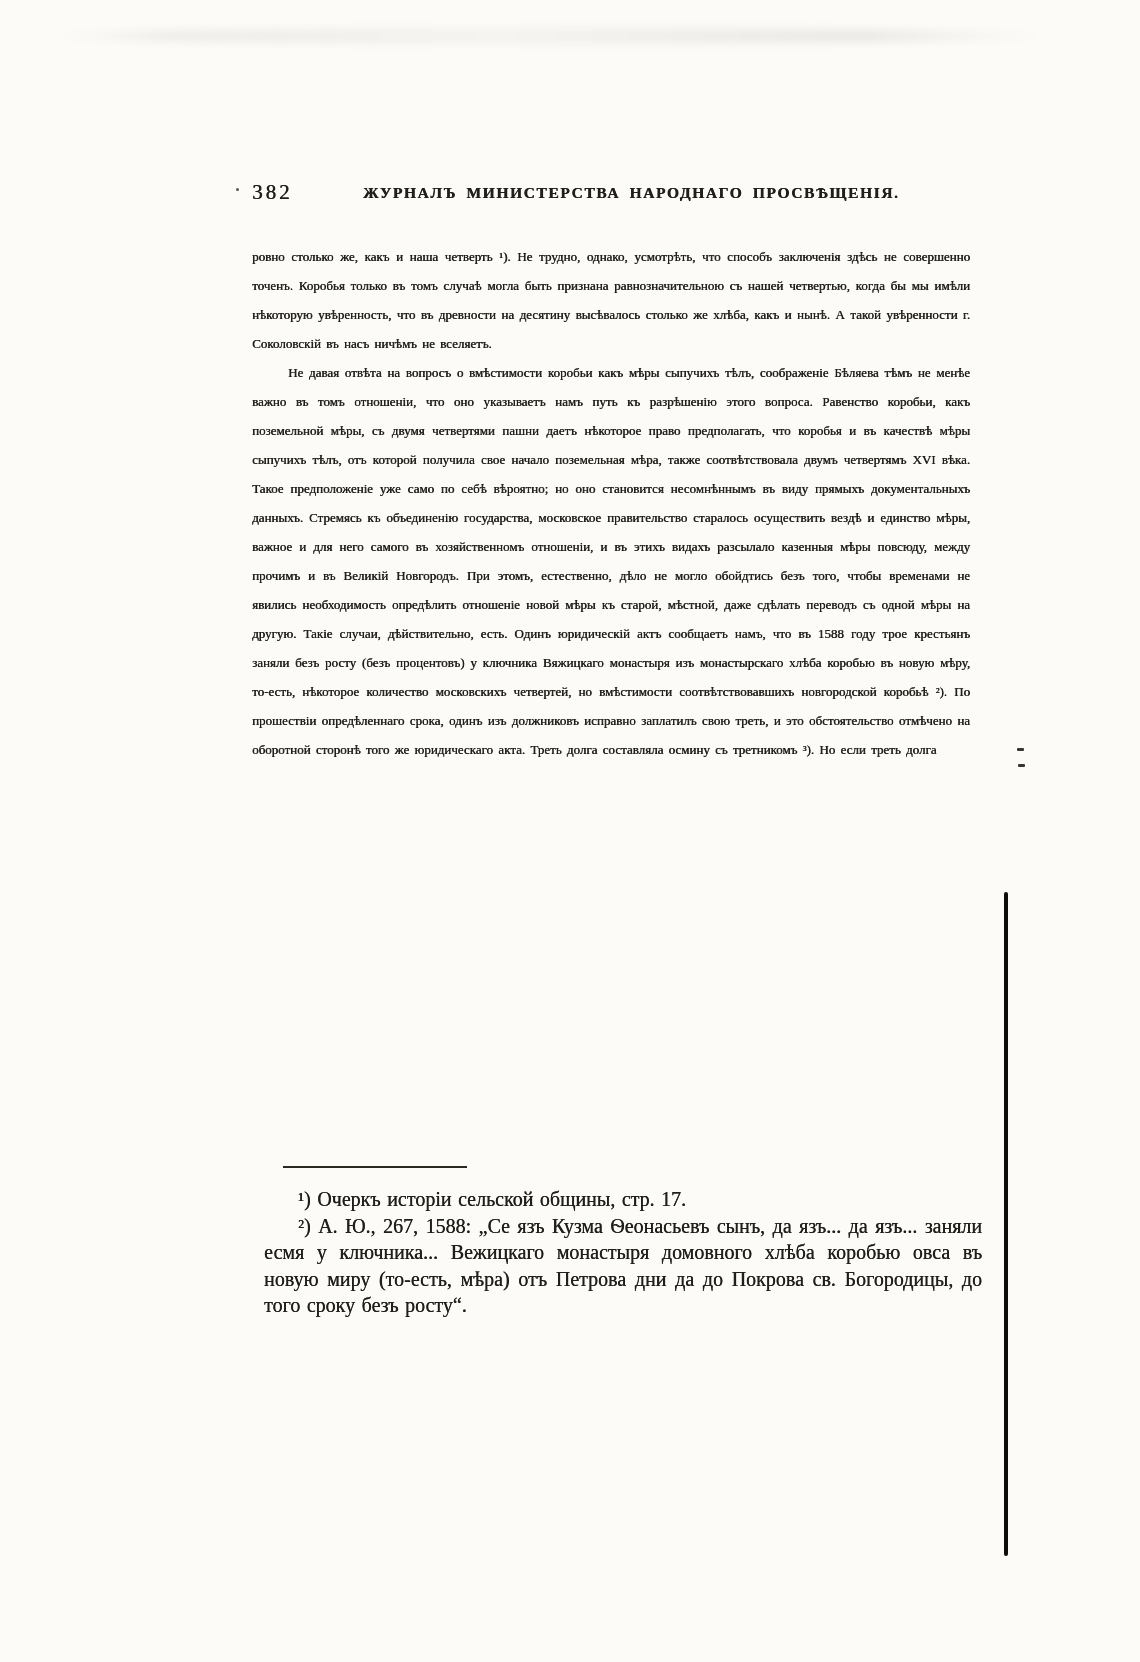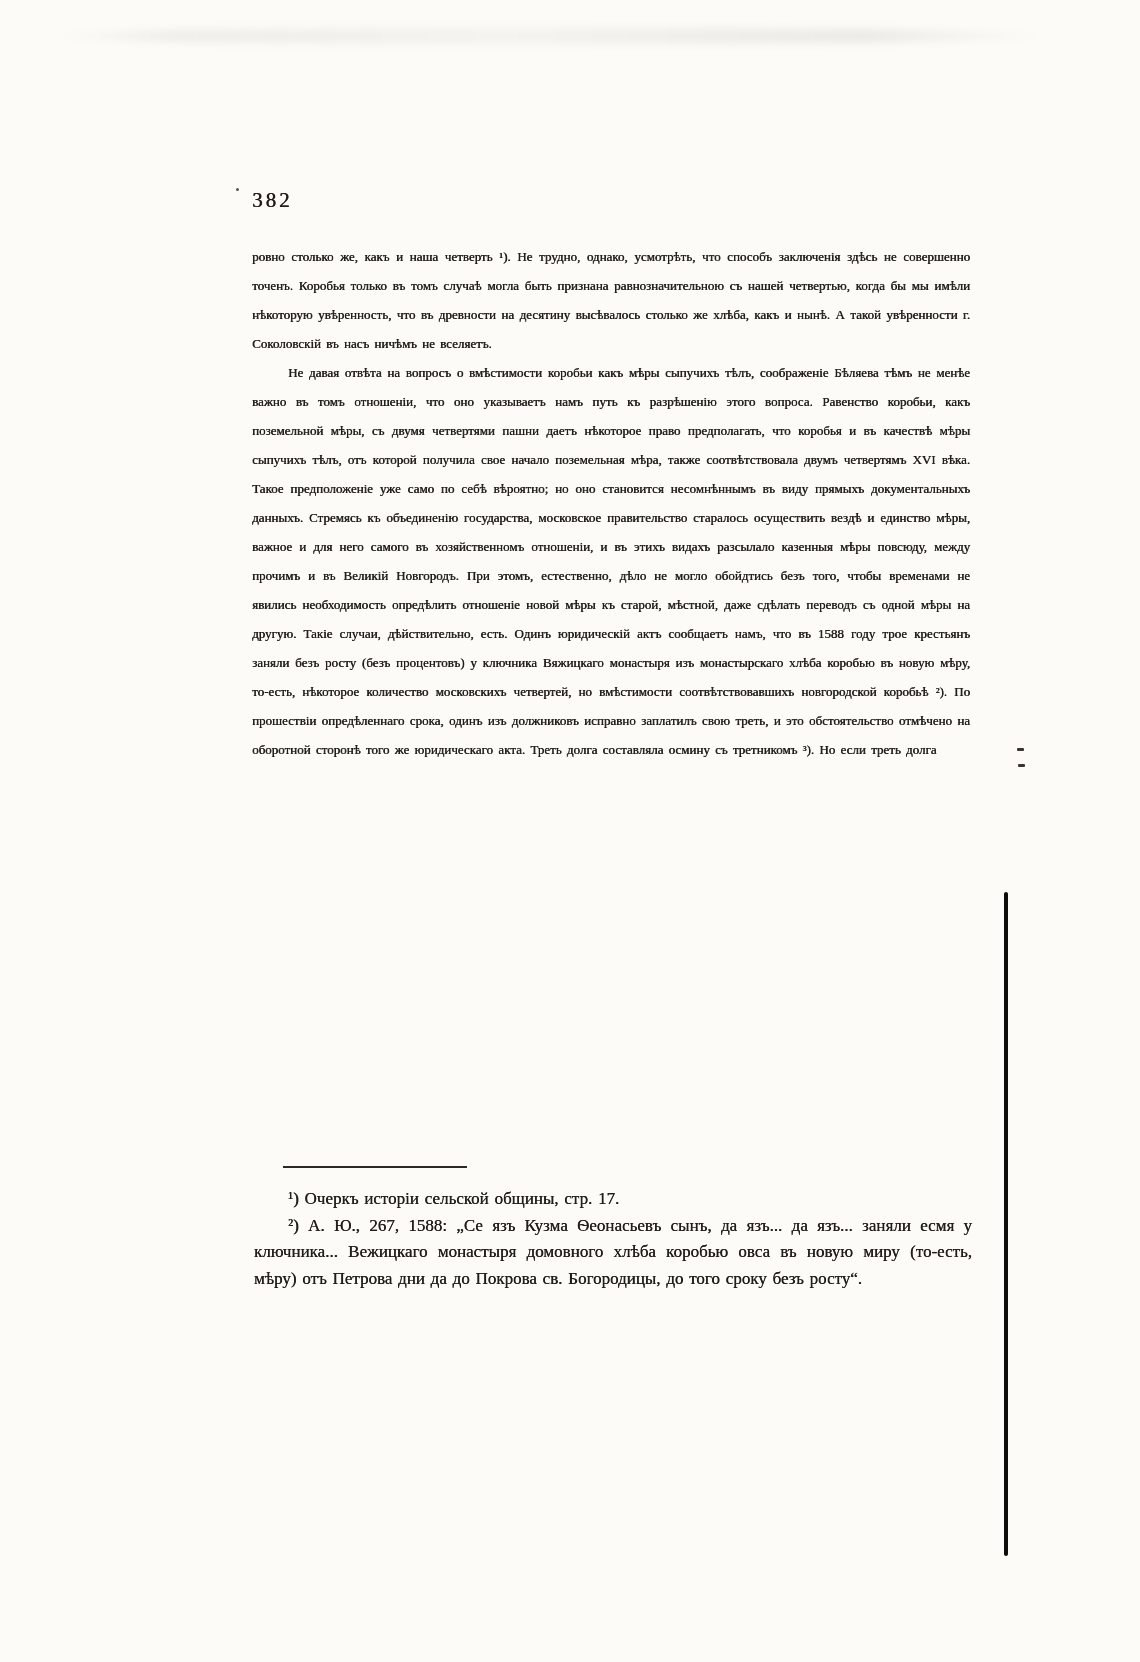--- a/index.html
+++ b/index.html
@@ -27,21 +27,21 @@
   }
   .speck {
     position: absolute;
     left: 236px; top: 188px;
     width: 3px; height: 3px;
     background: #555;
     border-radius: 50%;
   }
   .header {
     position: absolute;
-    top: 188px; left: 252px;
+    top: 180px; left: 252px;
     width: 718px;
     display: flex;
     align-items: center;
     text-shadow: 0.4px 0 0 currentColor;
   }
   .pagenum {
     font-size: 21px;
     letter-spacing: 3px;
   }
   .running-title {
@@ -65,23 +65,23 @@
   .body-text p { text-indent: 36px; }
   .body-text p.noindent { text-indent: 0; }
   .footnote-rule {
     position: absolute;
     top: 1166px; left: 283px;
     width: 184px; height: 2px;
     background: #2c2822;
   }
   .footnotes {
     position: absolute;
-    top: 1186px; left: 254px;
+    top: 1186px; left: 264px;
     width: 718px;
-    font-size: 17px;
+    font-size: 20px;
     line-height: 26.5px;
     text-align: justify;
     word-spacing: 1.5px;
     text-shadow: 0.3px 0 0 currentColor;
   }
   .footnotes p { text-indent: 34px; }
   
   .edge-line {
     position: absolute;
     left: 1004px; top: 892px;
@@ -100,31 +100,32 @@
 </head>
 <body>
 
 <div class="page">
 
   <div class="top-smudge"></div>
   <div class="speck"></div>
 
   <div class="header">
     <span class="pagenum">382</span>
+    <span class="running-title">ЖУРНАЛЪ МИНИСТЕРСТВА НАРОДНАГО ПРОСВѢЩЕНІЯ.</span>
   </div>
 
   <div class="body-text">
     <p class="noindent">ровно столько же, какъ и наша четверть ¹). Не трудно, однако, усмотрѣть, что способъ заключенія здѣсь не совершенно точенъ. Коробья только въ томъ случаѣ могла быть признана равнозначительною съ нашей четвертью, когда бы мы имѣли нѣкоторую увѣренность, что въ древности на десятину высѣвалось столько же хлѣба, какъ и нынѣ. А такой увѣренности г. Соколовскій въ насъ ничѣмъ не вселяетъ.</p>
     <p>Не давая отвѣта на вопросъ о вмѣстимости коробьи какъ мѣры сыпучихъ тѣлъ, соображеніе Бѣляева тѣмъ не менѣе важно въ томъ отношеніи, что оно указываетъ намъ путь къ разрѣшенію этого вопроса. Равенство коробьи, какъ поземельной мѣры, съ двумя четвертями пашни даетъ нѣкоторое право предполагать, что коробья и въ качествѣ мѣры сыпучихъ тѣлъ, отъ которой получила свое начало поземельная мѣра, также соотвѣтствовала двумъ четвертямъ XVI вѣка. Такое предположеніе уже само по себѣ вѣроятно; но оно становится несомнѣннымъ въ виду прямыхъ документальныхъ данныхъ. Стремясь къ объединенію государства, московское правительство старалось осуществить вездѣ и единство мѣры, важное и для него самого въ хозяйственномъ отношеніи, и въ этихъ видахъ разсылало казенныя мѣры повсюду, между прочимъ и въ Великій Новгородъ. При этомъ, естественно, дѣло не могло обойдтись безъ того, чтобы временами не явились необходимость опредѣлить отношеніе новой мѣры къ старой, мѣстной, даже сдѣлать переводъ съ одной мѣры на другую. Такіе случаи, дѣйствительно, есть. Одинъ юридическій актъ сообщаетъ намъ, что въ 1588 году трое крестьянъ заняли безъ росту (безъ процентовъ) у ключника Вяжицкаго монастыря изъ монастырскаго хлѣба коробью въ новую мѣру, то-есть, нѣкоторое количество московскихъ четвертей, но вмѣстимости соотвѣтствовавшихъ новгородской коробьѣ ²). По прошествіи опредѣленнаго срока, одинъ изъ должниковъ исправно заплатилъ свою треть, и это обстоятельство отмѣчено на оборотной сторонѣ того же юридическаго акта. Треть долга составляла осмину съ третникомъ ³). Но если треть долга</p>
   </div>
 
   <div class="footnote-rule"></div>
 
   <div class="footnotes">
     <p>¹) Очеркъ исторіи сельской общины, стр. 17.</p>
-    <p>²) А. Ю., 267, 1588: „Се язъ Кузма Ѳеонасьевъ сынъ, да язъ... да язъ... заняли есмя у ключника... Вежицкаго монастыря домовного хлѣба коробью овса въ новую миру (то-есть, мѣру) отъ Петрова дни да до Покрова св. Богородицы, до того сроку безъ росту“.</p>
+    <p>²) А. Ю., 267, 1588: „Се язъ Кузма Ѳеонасьевъ сынъ, да язъ... да язъ... заняли есмя у ключника... Вежицкаго монастыря домовного хлѣба коробью овса въ новую миру (то-есть, мѣра) отъ Петрова дни да до Покрова св. Богородицы, до того сроку безъ росту“.</p>
   </div>
 
   <div class="edge-line"></div>
   <div class="tick tick-1"></div>
   <div class="tick tick-2"></div>
 
 </div>
 
 </body></html>

